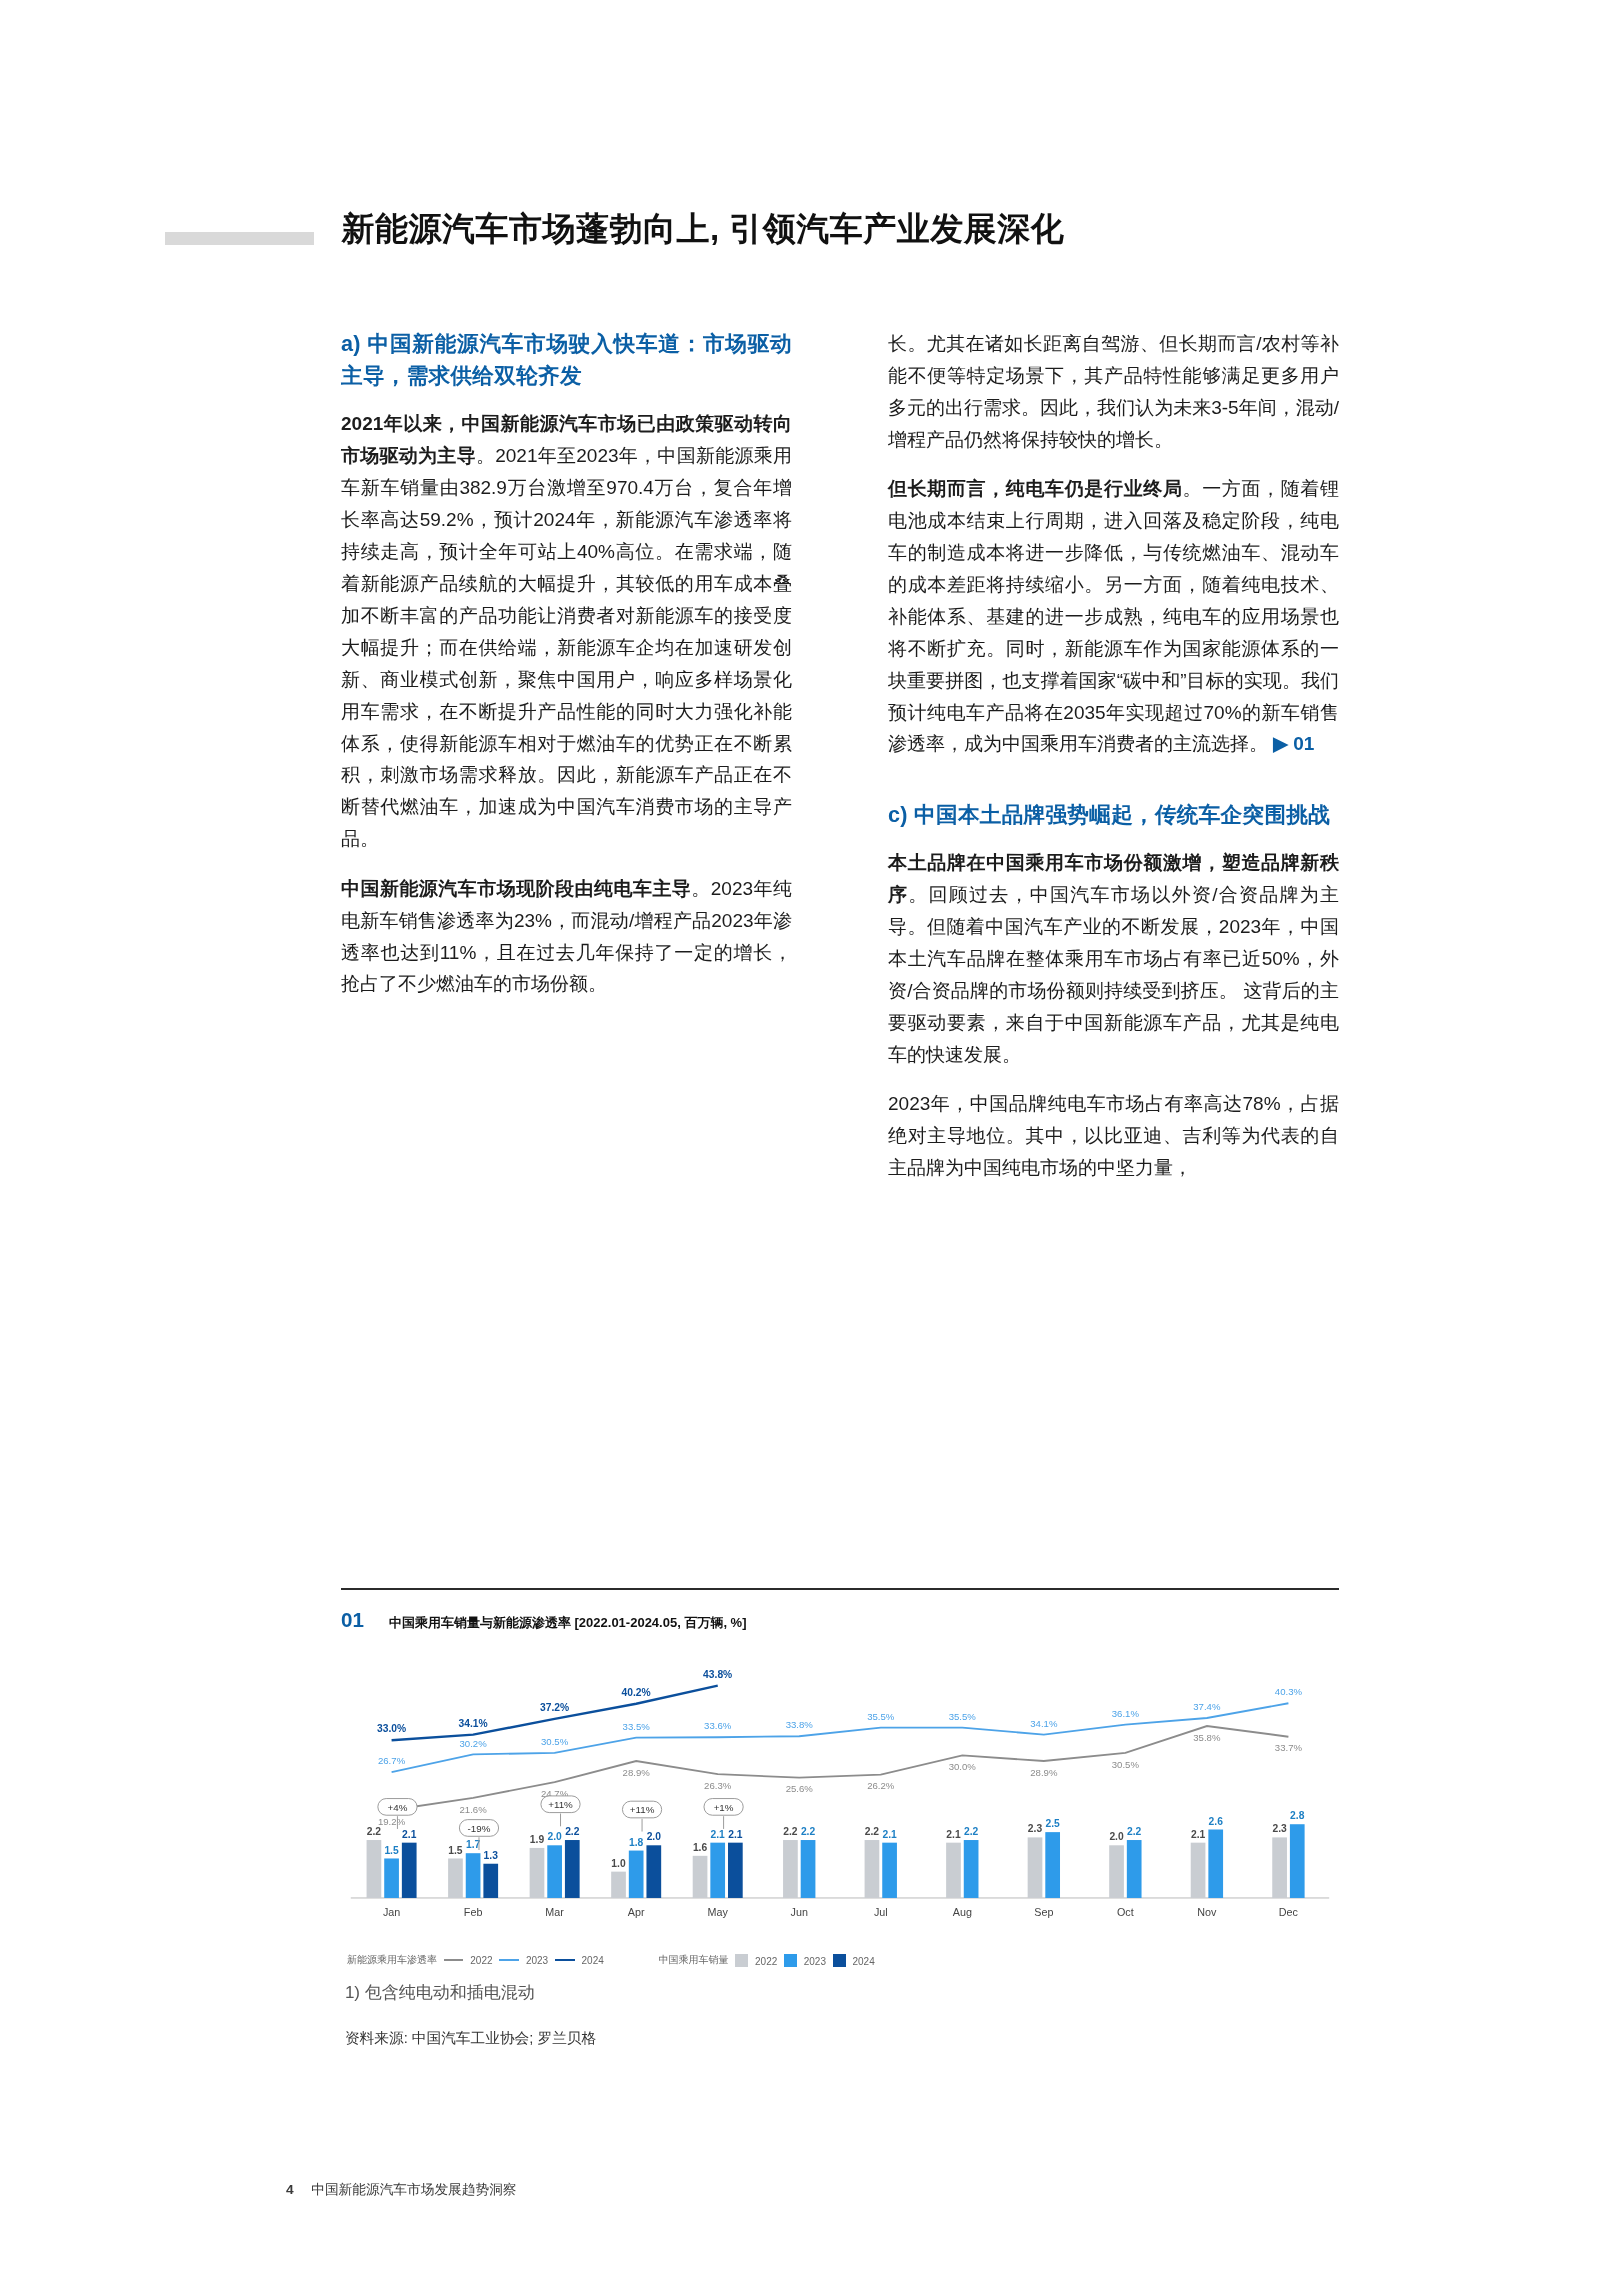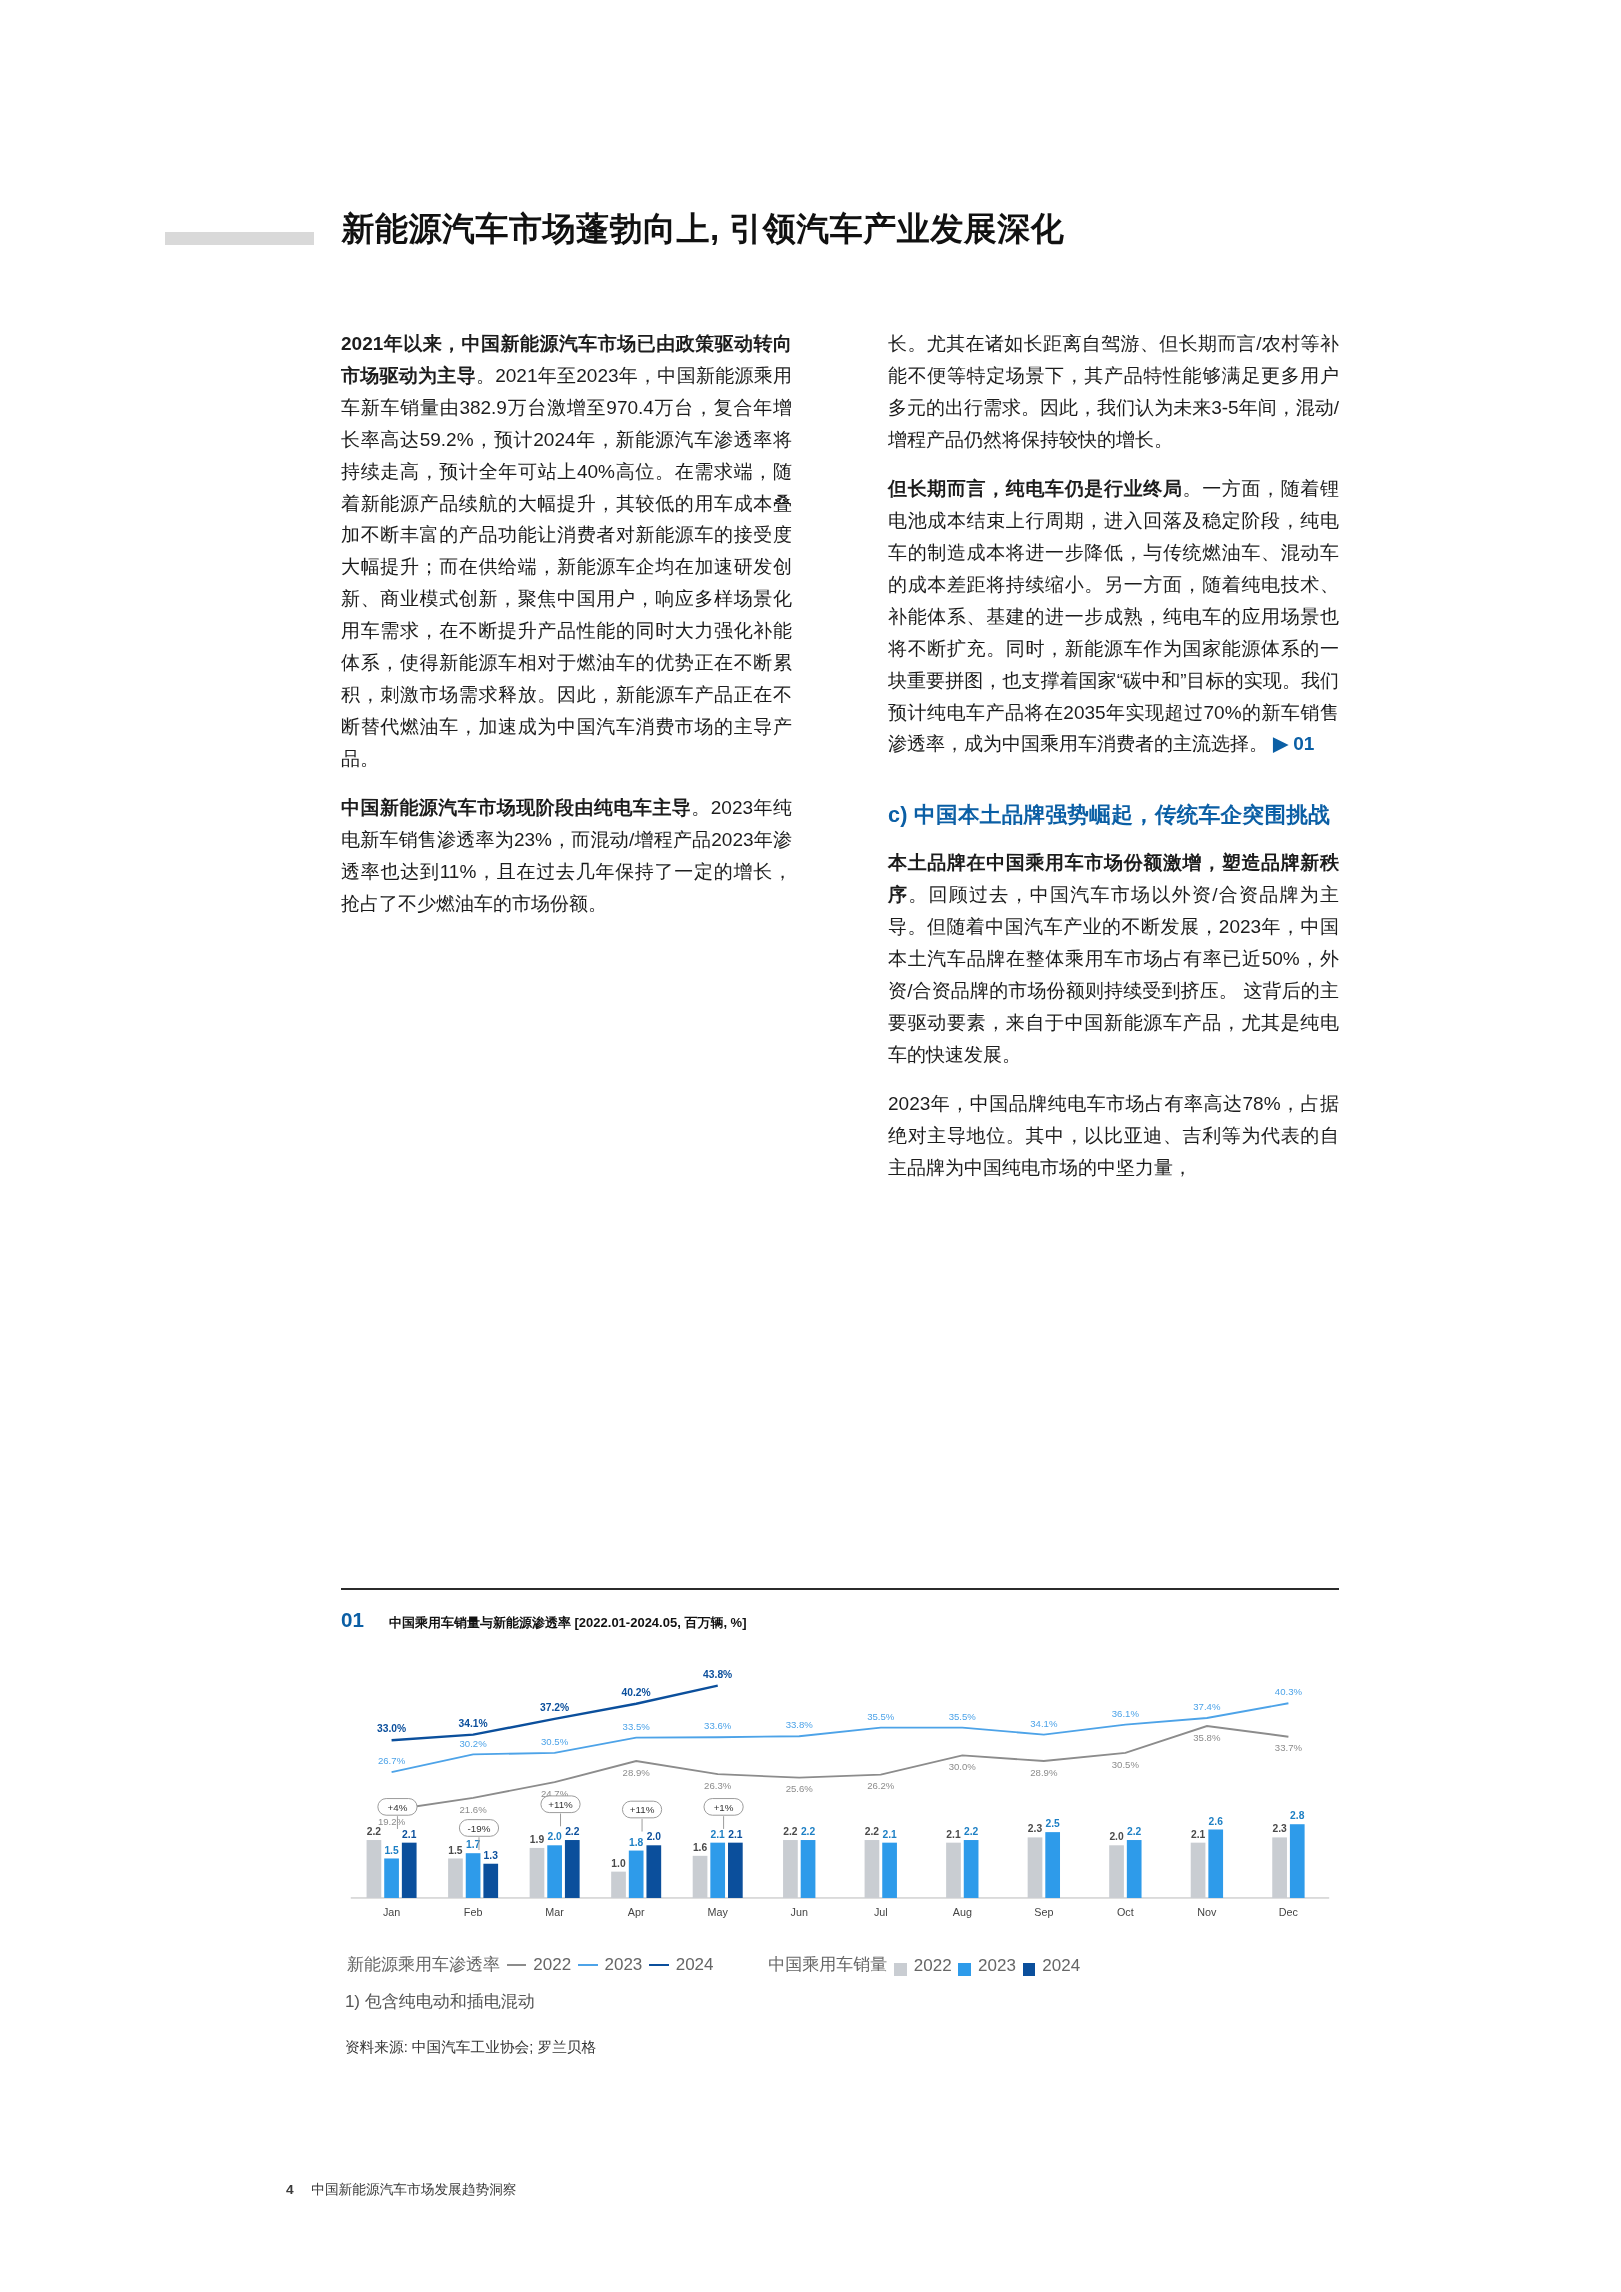--- a/index.html
+++ b/index.html
@@ -125,21 +125,21 @@
     color: #555;
     margin-top: 3.9px;
     padding-left: 5.9px;
   }
   .legend-group {
     display: flex;
     align-items: center;
     gap: 6.9px;
   }
   .legend-group + .legend-group { margin-left: 45px; align-items: flex-end; }
-  .legend-label { color: #666; font-size: 17px; }
+  .legend-label { color: #666; font-size: 10px; }
   .line-swatch {
     width: 19.6px; height: 0;
     border-top-width: 2px;
     border-top-style: solid;
     display: inline-block;
   }
   .box-swatch {
     width: 12.7px; height: 12.7px;
     display: inline-block;
   }
@@ -173,20 +173,21 @@
 <body>
 
 <div class="page">
 
   <div class="header">
     <div class="header-rule"></div>
     <div class="header-title">新能源汽车市场蓬勃向上, 引领汽车产业发展深化</div>
   </div>
 
   <div class="col col-left">
+    <h2 class="sub">a) 中国新能源汽车市场驶入快车道：市场驱动主导，需求供给双轮齐发</h2>
     <p class="para"><span class="b">2021年以来，中国新能源汽车市场已由政策驱动转向市场驱动为主导</span><span>。2021年至2023年，中国新能源乘用车新车销量由382.9万台激增至970.4万台，复合年增长率高达59.2%，预计2024年，新能源汽车渗透率将持续走高，预计全年可站上40%高位。在需求端，随着新能源产品续航的大幅提升，其较低的用车成本叠加不断丰富的产品功能让消费者对新能源车的接受度大幅提升；而在供给端，新能源车企均在加速研发创新、商业模式创新，聚焦中国用户，响应多样场景化用车需求，在不断提升产品性能的同时大力强化补能体系，使得新能源车相对于燃油车的优势正在不断累积，刺激市场需求释放。因此，新能源车产品正在不断替代燃油车，加速成为中国汽车消费市场的主导产品。</span></p>
 
     <p class="para tight"><span class="b">中国新能源汽车市场现阶段由纯电车主导</span><span>。2023年纯电新车销售渗透率为23%，而混动/增程产品2023年渗透率也达到11%，且在过去几年保持了一定的增长，抢占了不少燃油车的市场份额。</span></p>
   </div>
 
   <div class="col col-right">
     <p class="para">长。尤其在诸如长距离自驾游、但长期而言/农村等补能不便等特定场景下，其产品特性能够满足更多用户多元的出行需求。因此，我们认为未来3-5年间，混动/增程产品仍然将保持较快的增长。</p>
     <p class="para"><span class="b">但长期而言，纯电车仍是行业终局</span><span>。一方面，随着锂电池成本结束上行周期，进入回落及稳定阶段，纯电车的制造成本将进一步降低，与传统燃油车、混动车的成本差距将持续缩小。另一方面，随着纯电技术、补能体系、基建的进一步成熟，纯电车的应用场景也将不断扩充。同时，新能源车作为国家能源体系的一块重要拼图，也支撑着国家“碳中和”目标的实现。我们预计纯电车产品将在2035年实现超过70%的新车销售渗透率，成为中国乘用车消费者的主流选择。</span> <span class="ref">▶ 01</span></p>
 
     <h2 class="sub spaced">c) 中国本土品牌强势崛起，传统车企突围挑战</h2>

